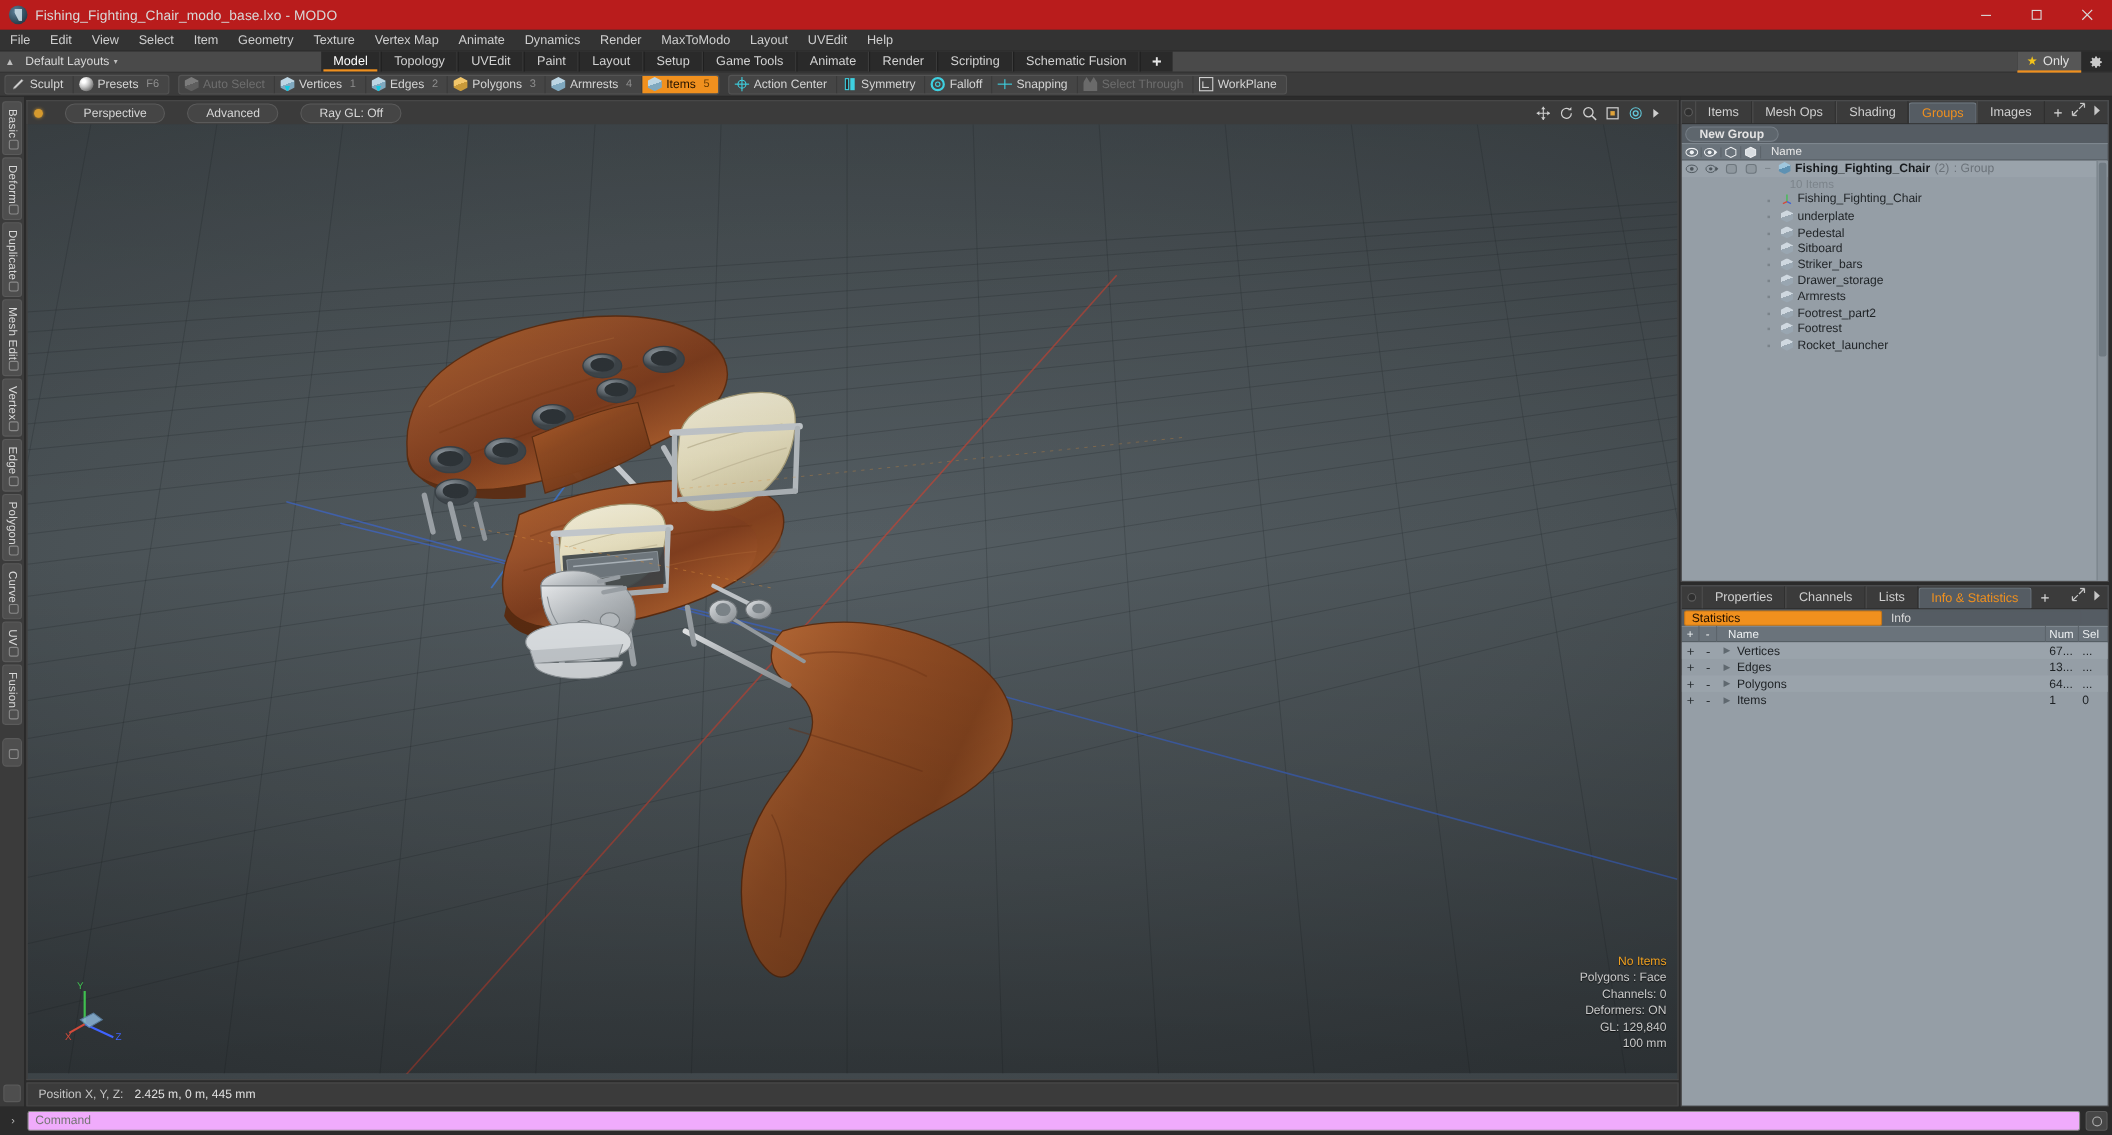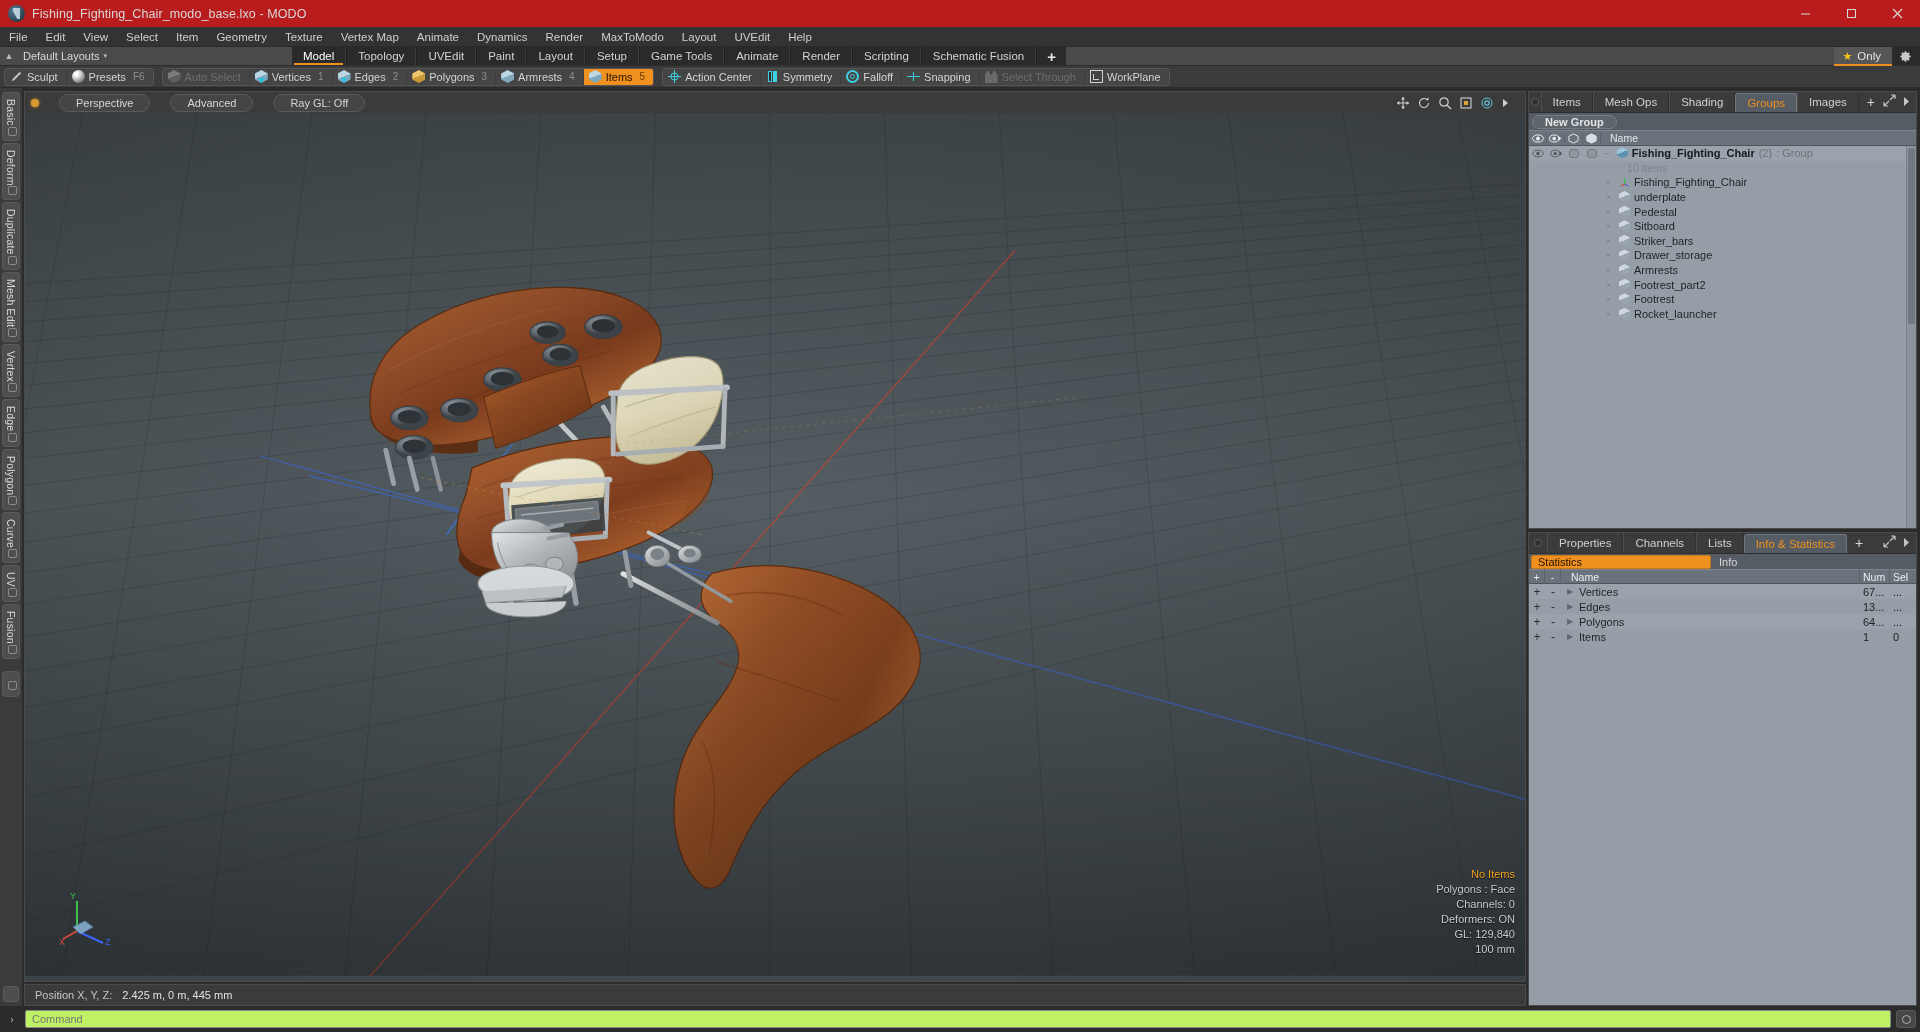--- a/index.html
+++ b/index.html
@@ -297,21 +297,21 @@
   .sc.num{ width:30px; justify-content:flex-start; padding-left:3px;}
   .sc.sel{ width:26px; justify-content:flex-start; padding-left:3px;}
 
   
   .cmdbar{
     height:26px; flex:0 0 26px; background:#2b2b2b; display:flex; align-items:center;
     padding:0 4px; gap:5px;
   }
   .cmd-caret{ width:16px; text-align:center; color:#b9b9b9; font-size:10px; }
   .cmd-input{
-    flex:1 1 auto; height:18px; background:#bef264; border:1px solid #8a8a8a; border-radius:2px;
+    flex:1 1 auto; height:18px; background:#f0abfc; border:1px solid #8a8a8a; border-radius:2px;
     font-size:11px; color:#4a4a4a; padding:0 6px; line-height:16px; font-family:"Liberation Sans",sans-serif;
   }
   .cmd-btn{
     width:20px;height:18px;border:1px solid #5a5a5a;border-radius:3px;background:#474747;
     display:flex;align-items:center;justify-content:center;
   }
   .cmd-btn i{ width:9px;height:9px;border:1.5px solid #b0b0b0;border-radius:50%;display:block;}
   
   .leftbottom-sq{
     position:absolute; left:3px; bottom:30px; width:16px; height:16px;

